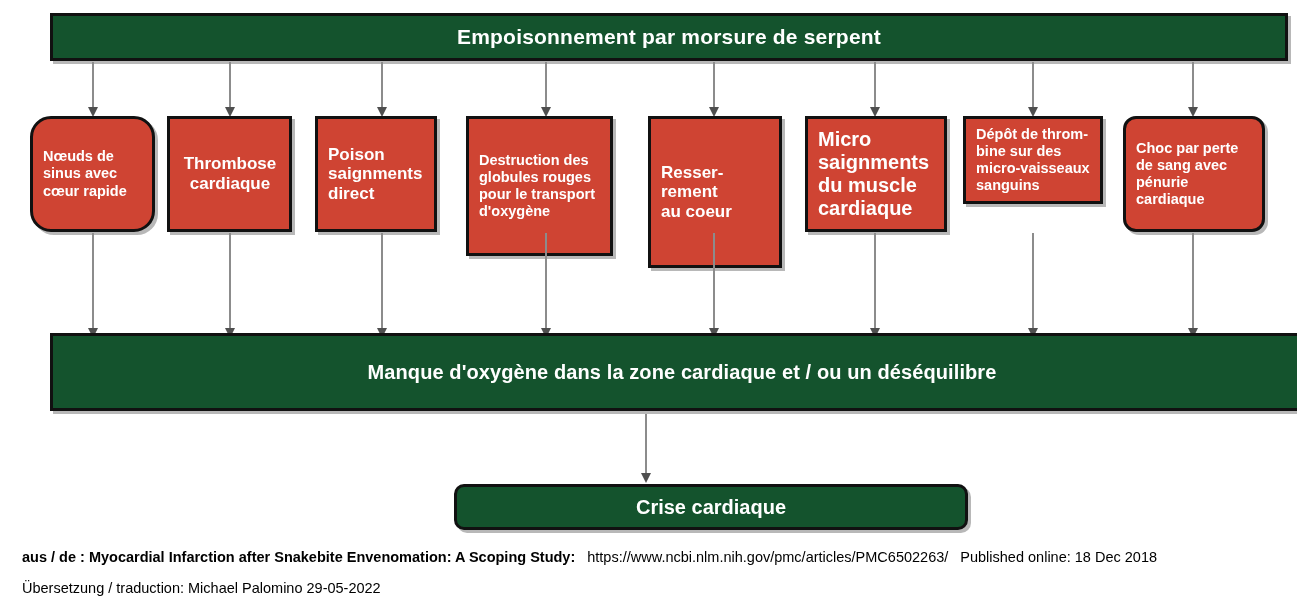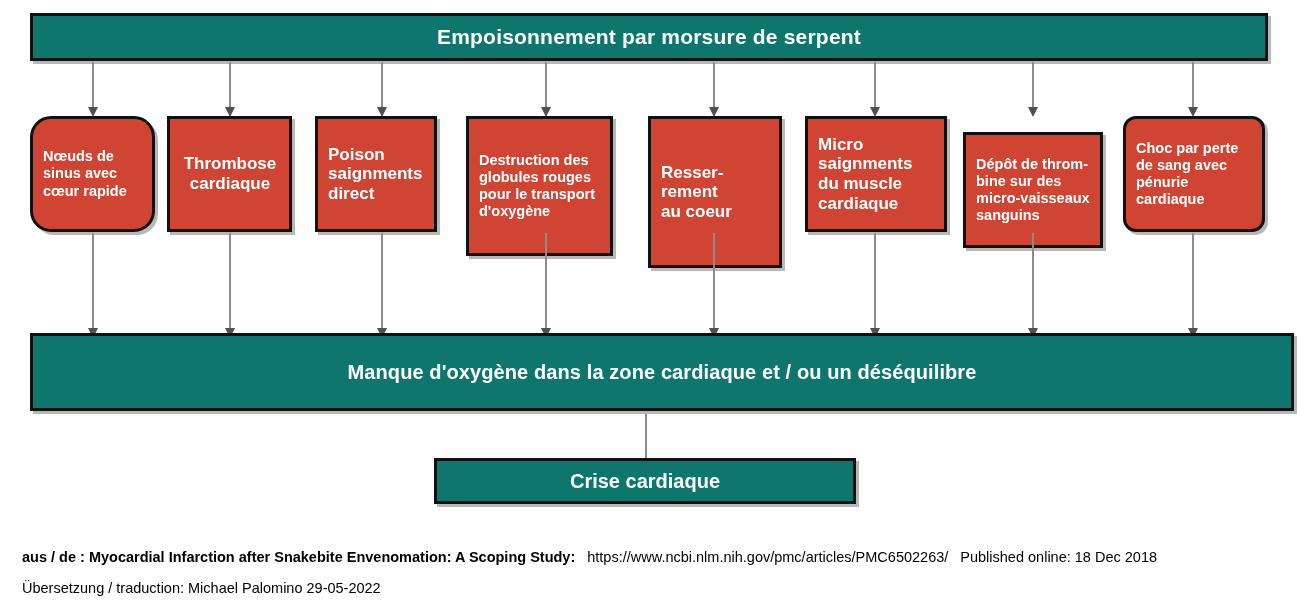--- a/index.html
+++ b/index.html
@@ -23,21 +23,22 @@
   .box {
     position: absolute;
     box-sizing: border-box;
     border: 3px solid #111111;
     color: #ffffff;
     display: flex;
     align-items: center;
     box-shadow: 3px 3px 0 rgba(0,0,0,0.28);
   }
   .box-dark {
-    background: #0f766e;
+    background: #14532d;
+    margin-left: 20px;
   }
   .box-light {
     background: #cf4433;
   }
 
   
   .banner {
     justify-content: center;
     text-align: center;
     font-weight: bold;
@@ -64,21 +65,21 @@
   }
   .cause span {
     display: block;
     width: 100%;
   }
   .cause-lg {
     font-size: 17px;
     line-height: 1.15;
   }
   .cause-md {
-    font-size: 17px;
+    font-size: 20px;
     line-height: 1.16;
   }
 
   
   .arrow {
     position: absolute;
     width: 2px;
     background: #8c8c8c;
   }
   .arrow::after {
@@ -160,21 +161,21 @@
   <div class="box box-light cause cause-lg" style="left:648px; top:116px; width:134px; height:152px; white-space:pre-line;">
     <span>Resser-
 rement
 au coeur</span>
   </div>
 
   <div class="box box-light cause cause-md" style="left:805px; top:116px; width:142px; height:116px;">
     <span>Micro saignments du muscle cardiaque</span>
   </div>
 
-  <div class="box box-light cause" style="left:963px; top:132px; width:140px; height:116px; white-space:pre-line;">
+  <div class="box box-light cause" style="left:963px; top:116px; width:140px; height:88px; white-space:pre-line;">
     <span>Dépôt de throm-
 bine sur des
 micro-vaisseaux
 sanguins</span>
   </div>
 
   <div class="box box-light cause" style="left:1123px; top:116px; width:142px; height:116px;border-radius:13px;">
     <span>Choc par perte de sang avec pénurie cardiaque</span>
   </div>
 
@@ -186,21 +187,21 @@
   <div class="arrow" style="left:874px; top:233px; height:96px;"></div>
   <div class="arrow" style="left:1032px;top:233px; height:96px;"></div>
   <div class="arrow" style="left:1192px;top:233px; height:96px;"></div>
 
   <div class="box box-dark banner" style="left:30px; top:333px; width:1264px; height:78px;">
     <div class="banner-sub">Manque d'oxygène dans la zone cardiaque et / ou un déséquilibre</div>
   </div>
 
   <div class="arrow" style="left:645px; top:414px; height:60px;"></div>
 
-  <div class="box box-dark banner" style="left:434px; top:458px; width:422px; height:46px;">
+  <div class="box box-dark banner" style="left:434px; top:484px; width:514px; height:46px;border-radius:10px;">
     <div class="banner-end">Crise cardiaque</div>
   </div>
 
   <div class="footer footer-line1">
     <span class="f-bold">aus / de : </span><span class="f-bold">Myocardial Infarction after Snakebite Envenomation: A Scoping Study:</span><span class="f-gap"></span><span class="f-norm">https://www.ncbi.nlm.nih.gov/pmc/articles/PMC6502263/</span><span class="f-gap"></span><span class="f-norm">Published online: 18 Dec 2018</span>
   </div>
 
   <div class="footer footer-line2">
     <span class="f-norm">Übersetzung / traduction: Michael Palomino 29-05-2022</span>
   </div>

